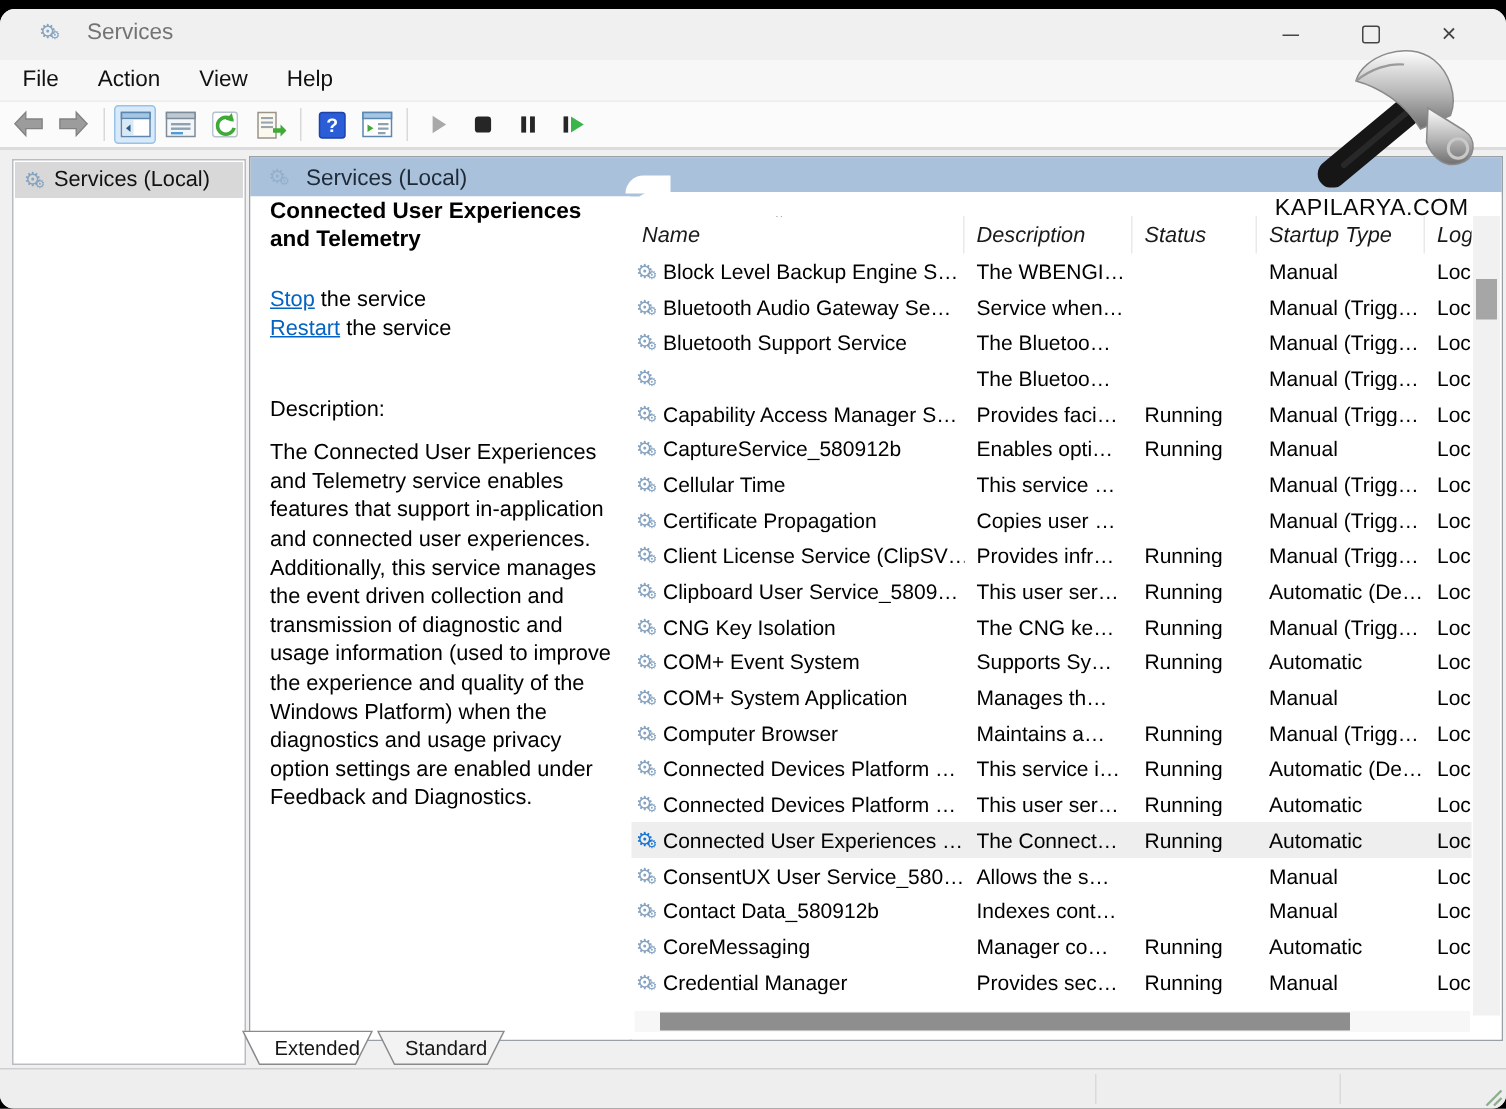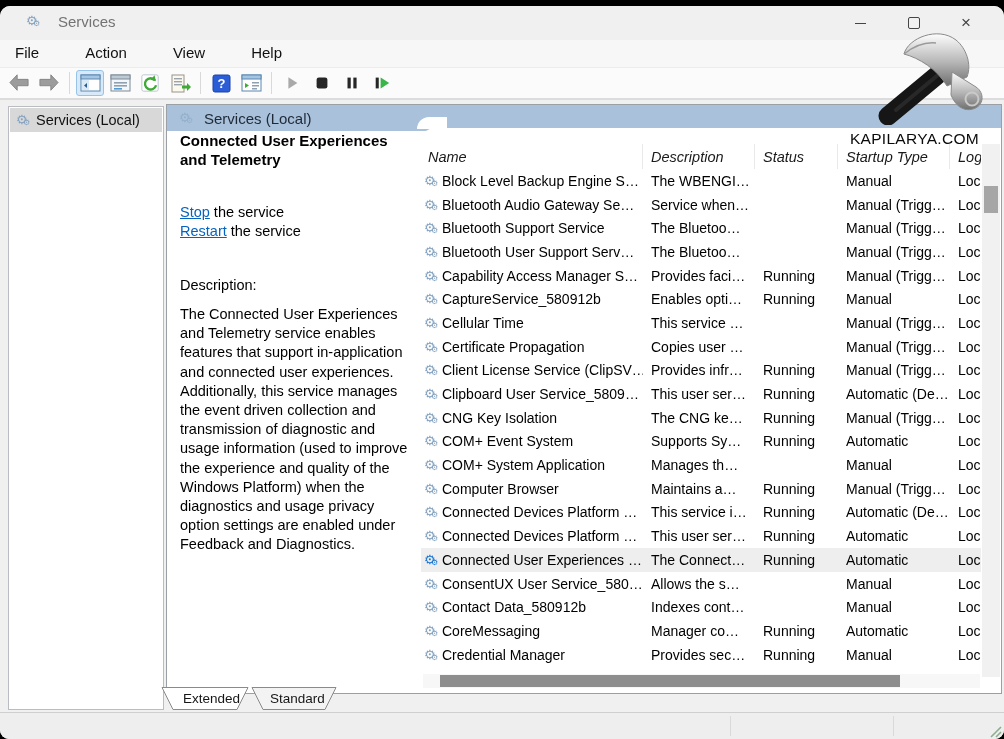--- a/index.html
+++ b/index.html
@@ -8,37 +8,37 @@
     border-radius:10px 10px 9px 9px;overflow:hidden;}
   
   .titlebar{position:absolute;left:0;top:0;width:100%;height:34px;background:#f0f0f0;}
   .app-icon{position:absolute;left:26px;top:7px;}
   .title-text{position:absolute;left:58px;top:7px;font-size:15px;color:#737373;}
   .win-btn{position:absolute;top:0;width:44px;height:34px;display:flex;align-items:center;justify-content:center;color:#454545;}
   .btn-min{left:838px}.btn-max{left:892px}.btn-close{left:944px;font-size:17px;}
   .min-glyph{display:block;width:11px;height:1px;background:#454545;}
   .max-glyph{display:block;width:10px;height:10px;border:1px solid #454545;border-radius:2px;}
   
-  .menubar{position:absolute;left:0;top:34px;width:100%;height:28px;background:#f7f7f7;display:flex;align-items:center;padding-left:2px;box-sizing:border-box;border-bottom:1px solid #ececec;gap:20px;}
+  .menubar{position:absolute;left:0;top:34px;width:100%;height:28px;background:#f7f7f7;display:flex;align-items:center;padding-left:2px;box-sizing:border-box;border-bottom:1px solid #ececec;}
   .menu-item{padding:4px 13px 6px;font-size:15px;color:#111;}
   
   .toolbar{position:absolute;left:0;top:62px;width:100%;height:32px;background:#fbfbfb;display:flex;align-items:center;padding-left:4px;box-sizing:border-box;border-bottom:2px solid #dcdcdc;}
   .tb{width:28px;height:26px;display:flex;align-items:center;justify-content:center;border:1px solid transparent;border-radius:3px;margin:0 1px;background:transparent;padding:0;}
   .tb.active{background:#d8e9f9;border-color:#98c3e9;}
   .tb-sep{width:1px;height:22px;background:#d9d9d9;margin:0 5px;}
   
   .tree-pane{position:absolute;left:8px;top:100px;width:156px;height:604px;background:#fff;border:1px solid #b9bdc3;box-sizing:border-box;}
   .tree-item{display:flex;align-items:center;height:24px;background:#d8d8d8;margin:1px;padding-left:6px;font-size:14.5px;color:#111;}
   .right-pane{position:absolute;left:166px;top:98px;width:836px;height:590px;background:#fff;border:1px solid #9aa0a6;box-sizing:border-box;}
   .banner{position:absolute;left:0;top:0;right:0;height:26px;background:#a9c1da;display:flex;align-items:center;padding-left:12px;font-size:15px;color:#1e2a38;}
   .banner .gear{opacity:.75}
   .corner-bump{position:absolute;left:250px;top:12px;width:30px;height:12px;background:#fff;border-top-left-radius:12px;}
   .detail{position:absolute;left:0;top:26px;width:253px;bottom:0;background:#fff;padding:0 12px 0 13px;box-sizing:border-box;}
   .svc-title{font-size:15px;font-weight:bold;color:#000;line-height:19px;}
-  .svc-links{margin-top:34px;font-size:14.5px;color:#000;line-height:19px;}
+  .svc-links{margin-top:22px;font-size:14.5px;color:#000;line-height:19px;}
   .link{color:#0563c1;text-decoration:underline;}
   .desc-label{margin-top:36px;font-size:14.5px;color:#000;}
   .desc-text{font-size:14.5px;color:#000;line-height:19.2px;margin-top:12px;}
   
   .list{position:absolute;left:254px;top:23px;right:0;bottom:0;background:#fff;border-top-left-radius:14px;}
   .watermark{position:absolute;top:2px;right:22px;font-size:15.5px;font-weight:500;letter-spacing:.3px;color:#0a0a0a;}
   .lheader,.row{display:grid;grid-template-columns:222px 112px 83px 112px 1fr;}
   .lheader{position:absolute;top:16px;left:0;right:20px;height:25px;font-size:14.5px;color:#1a1a1a;font-style:italic;}
   .hcell{display:flex;align-items:center;padding-left:8px;border-right:1px solid #e9e9e9;overflow:hidden;white-space:nowrap;position:relative;}
   .hcell:first-child{padding-left:7px;}
@@ -268,21 +268,20 @@
             <div class="cell b-status"></div>
             <div class="cell b-startup">Manual (Trigg…</div>
             <div class="cell b-logon">Loc</div>
           </div>
           <div class="row">
             <div class="cell c-name">
               <span class="gear sm">
                 <span class="g1">⚙</span>
                 <span class="g2">⚙</span>
               </span>
-              <span class="txt b-name">Bluetooth User Support Serv…</span>
             </div>
             <div class="cell b-desc">The Bluetoo…</div>
             <div class="cell b-status"></div>
             <div class="cell b-startup">Manual (Trigg…</div>
             <div class="cell b-logon">Loc</div>
           </div>
           <div class="row">
             <div class="cell c-name">
               <span class="gear sm">
                 <span class="g1">⚙</span>

